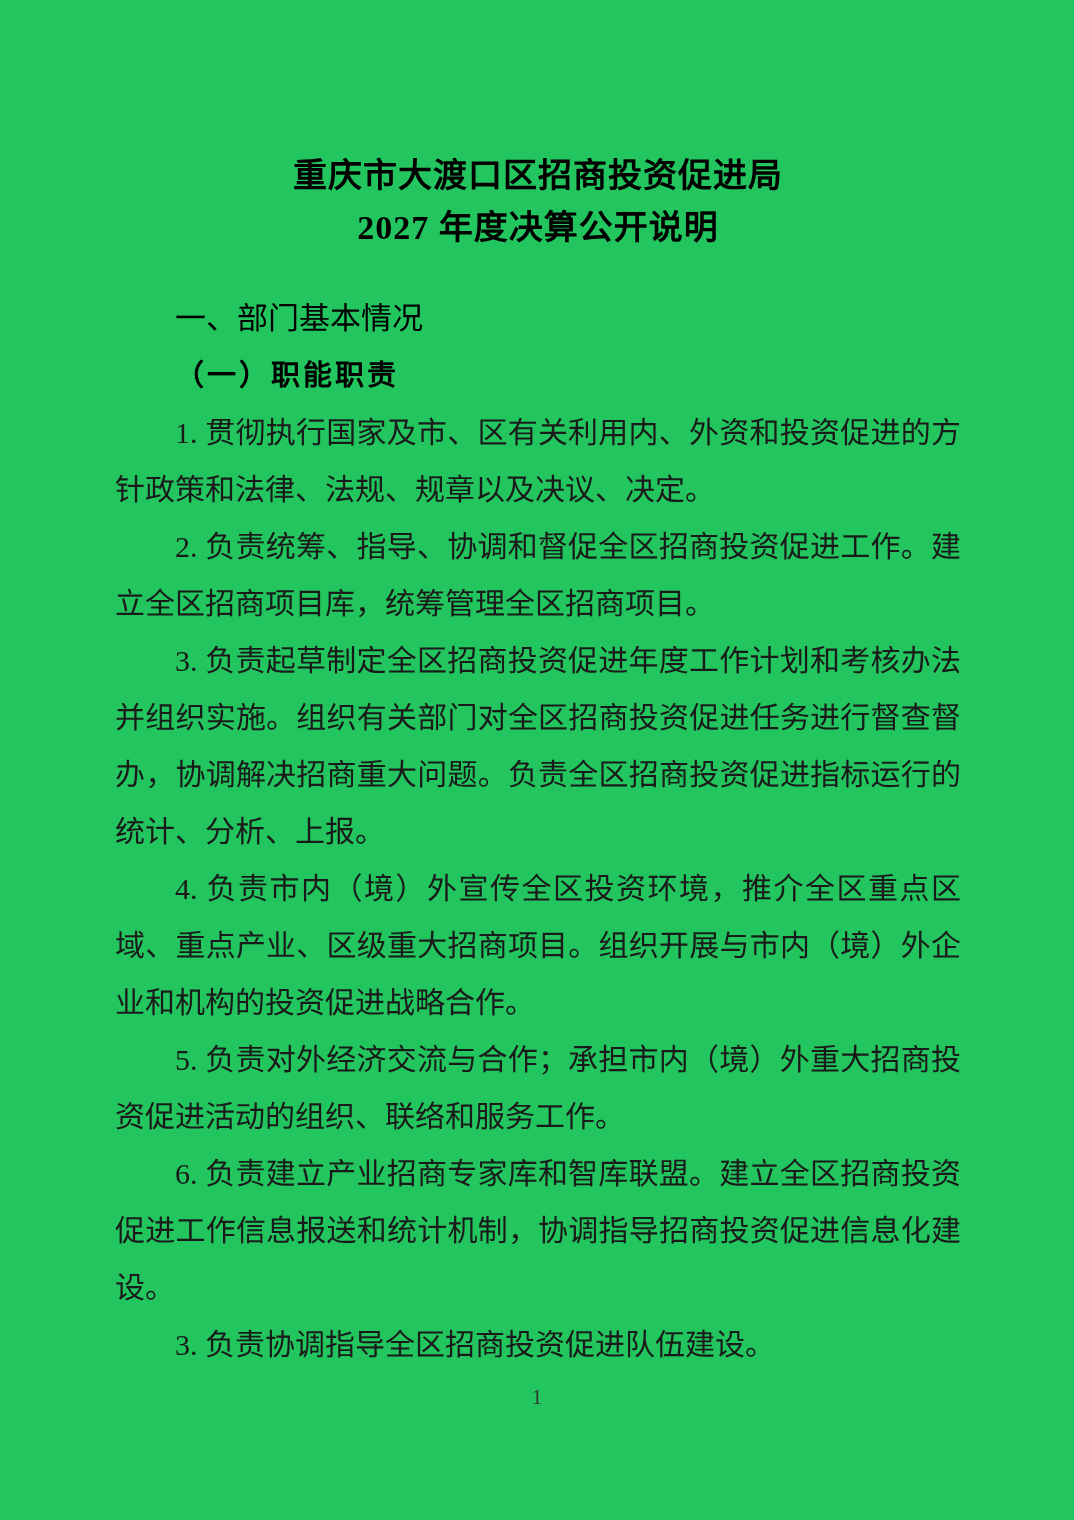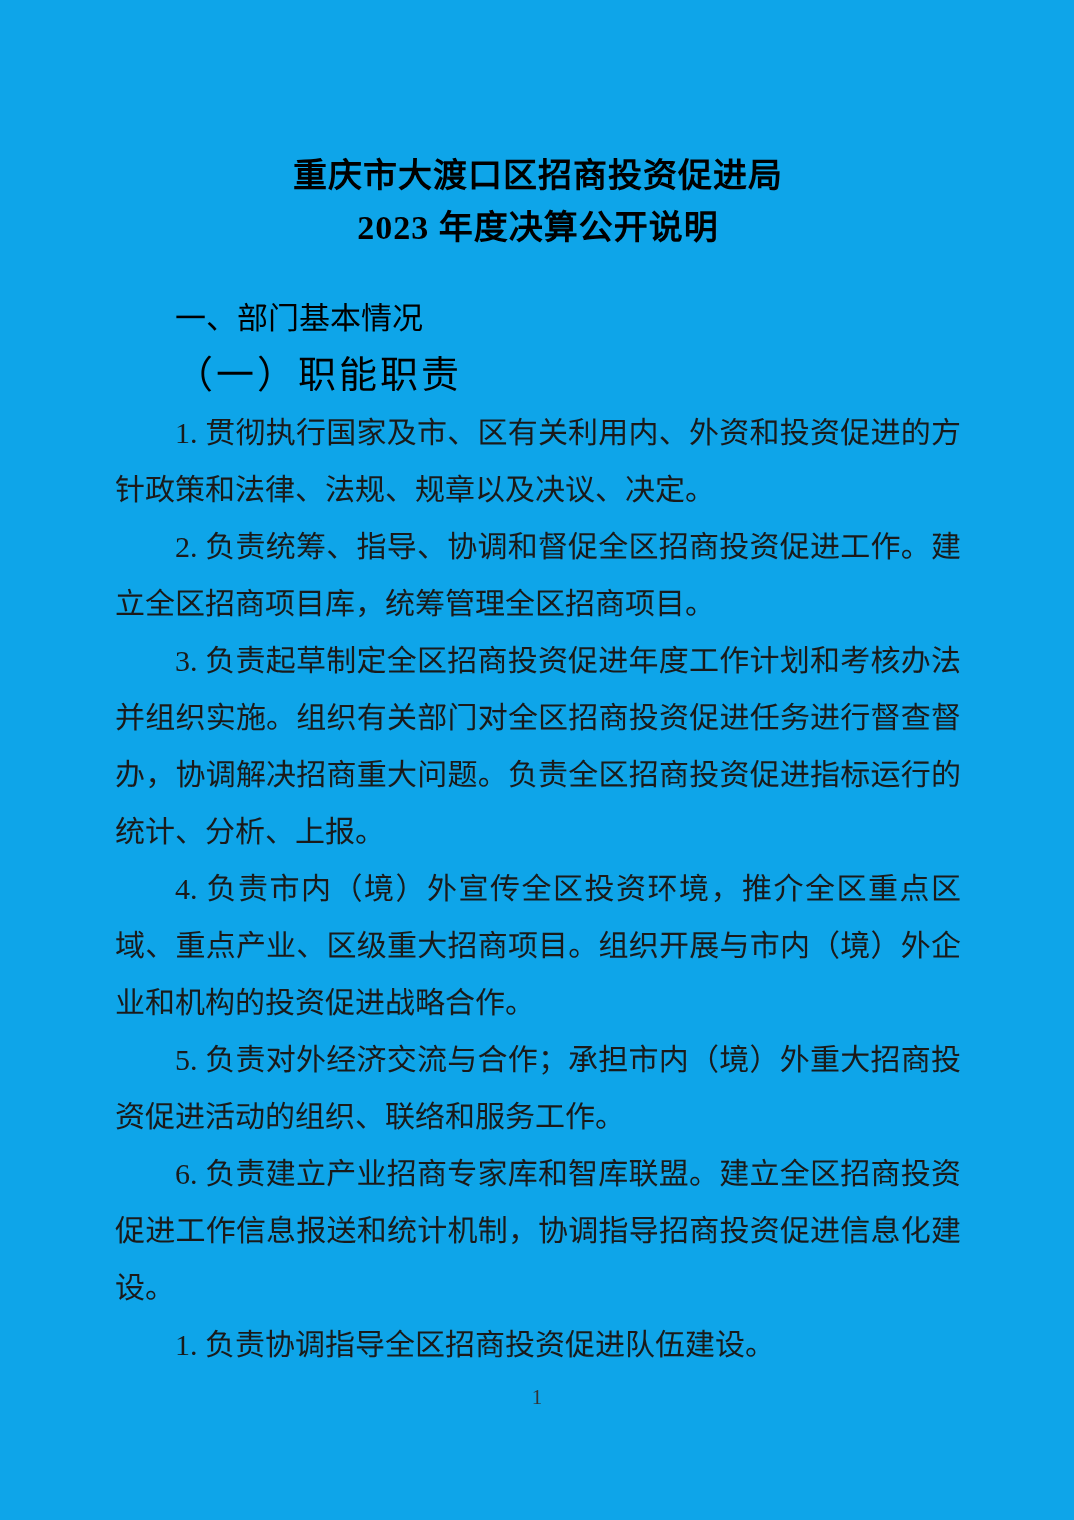--- a/index.html
+++ b/index.html
@@ -13,21 +13,21 @@
     position: relative;
     overflow: hidden;
     font-family: "Liberation Serif", serif;
     color: #111111;
   }
   .page {
     position: absolute;
     top: 0; left: 0;
     width: 1074px;
     height: 1520px;
-    background: #0ea5e9;
+    background: #22c55e;
   }
   .content {
     padding: 150px 113px 0 115px;
   }
   .doc-title {
     margin: 0;
     text-align: center;
     font-size: 34px;
     font-weight: 700;
     line-height: 52px;
@@ -40,22 +40,22 @@
     padding-left: 60px;
     font-size: 31px;
     font-weight: 400;
     line-height: 57px;
     color: #000000;
     font-family: "Liberation Sans", sans-serif;
   }
   .sub-heading {
     margin: 0;
     padding-left: 60px;
-    font-size: 38px;
-    font-weight: 400;
+    font-size: 29px;
+    font-weight: 700;
     line-height: 57px;
     color: #000000;
     font-family: "Liberation Serif", serif;
     letter-spacing: 3px;
   }
   p.body-para {
     margin: 0;
     font-size: 30px;
     line-height: 57px;
     text-indent: 60px;
@@ -75,29 +75,29 @@
     color: #333333;
     font-family: "Liberation Serif", serif;
   }
 </style>
 </head>
 <body>
 
 <div class="page">
   <div class="content">
     <h1 class="doc-title">重庆市大渡口区招商投资促进局</h1>
-    <h1 class="doc-title">2023 年度决算公开说明</h1>
+    <h1 class="doc-title">2027 年度决算公开说明</h1>
 
     <h2 class="section-heading">一、部门基本情况</h2>
 
     <h3 class="sub-heading">（一）职能职责</h3>
 
     <p class="body-para">1. 贯彻执行国家及市、区有关利用内、外资和投资促进的方针政策和法律、法规、规章以及决议、决定。</p>
     <p class="body-para">2. 负责统筹、指导、协调和督促全区招商投资促进工作。建立全区招商项目库，统筹管理全区招商项目。</p>
     <p class="body-para">3. 负责起草制定全区招商投资促进年度工作计划和考核办法并组织实施。组织有关部门对全区招商投资促进任务进行督查督办，协调解决招商重大问题。负责全区招商投资促进指标运行的统计、分析、上报。</p>
     <p class="body-para">4. 负责市内（境）外宣传全区投资环境，推介全区重点区域、重点产业、区级重大招商项目。组织开展与市内（境）外企业和机构的投资促进战略合作。</p>
     <p class="body-para">5. 负责对外经济交流与合作；承担市内（境）外重大招商投资促进活动的组织、联络和服务工作。</p>
     <p class="body-para">6. 负责建立产业招商专家库和智库联盟。建立全区招商投资促进工作信息报送和统计机制，协调指导招商投资促进信息化建设。</p>
-    <p class="body-para">1. 负责协调指导全区招商投资促进队伍建设。</p>
+    <p class="body-para">3. 负责协调指导全区招商投资促进队伍建设。</p>
   </div>
 
   <div class="page-number">1</div>
 </div>
 
 </body></html>

